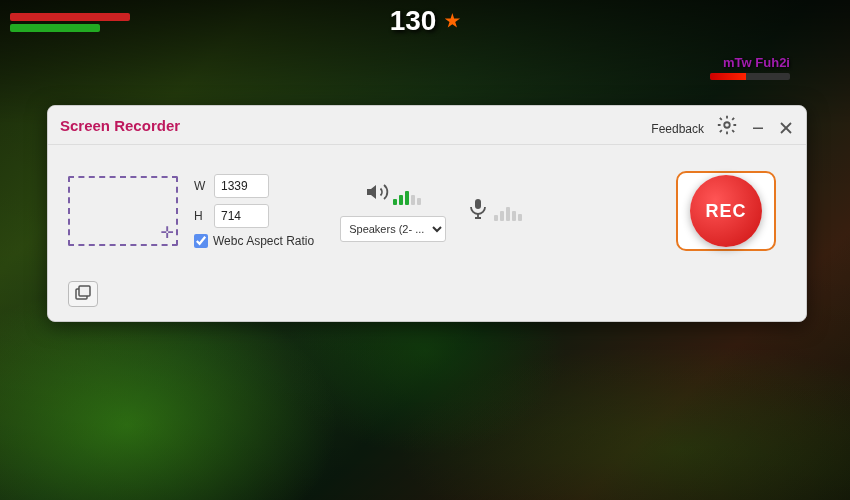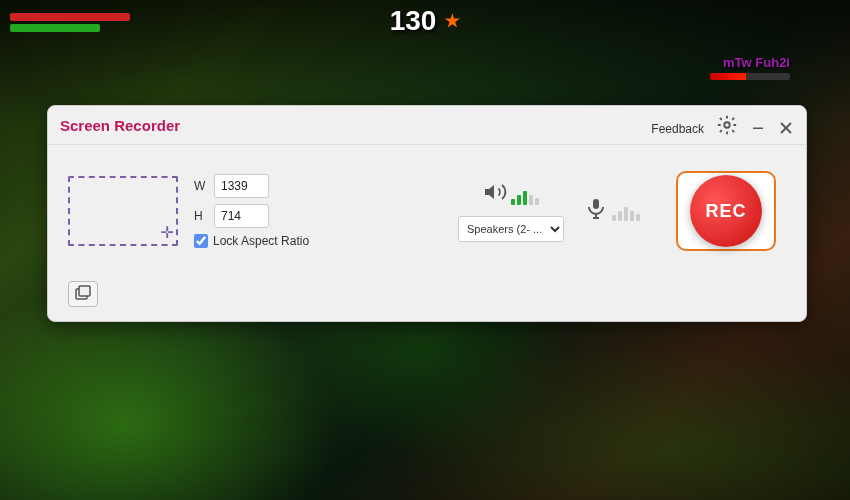--- a/index.html
+++ b/index.html
@@ -278,21 +278,20 @@
       accent-color: #5a8ef0;
     }
 
     
     .audio-section {
       display: flex;
       align-items: center;
       gap: 20px;
       flex: 1;
       padding: 0 10px;
-      justify-content: flex-end;
     }
 
     .audio-control {
       display: flex;
       flex-direction: column;
       align-items: center;
       gap: 6px;
     }
 
     .audio-icon-row {
@@ -456,21 +455,21 @@
       <div class="dim-row">
         <span class="dim-label">W</span>
         <input class="dim-input" type="text" value="1339" style="">
       </div>
       <div class="dim-row">
         <span class="dim-label">H</span>
         <input class="dim-input" type="text" value="714" style="">
       </div>
       <div class="aspect-lock">
         <input type="checkbox" class="aspect-checkbox" checked="" style="">
-        <span>Lock Aspect Ratio</span>
+        <span>Webc Aspect Ratio</span>
       </div>
     </div>
 
     <div class="audio-section">
 
       <div class="audio-control">
         <div class="audio-icon-row">
           <span class="audio-icon">
             <svg width="24" height="24" viewBox="0 0 24 24" fill="none" stroke="#555" stroke-width="1.8">
               <polygon points="11,5 6,9 2,9 2,15 6,15 11,19" fill="#555" stroke="none"></polygon>

